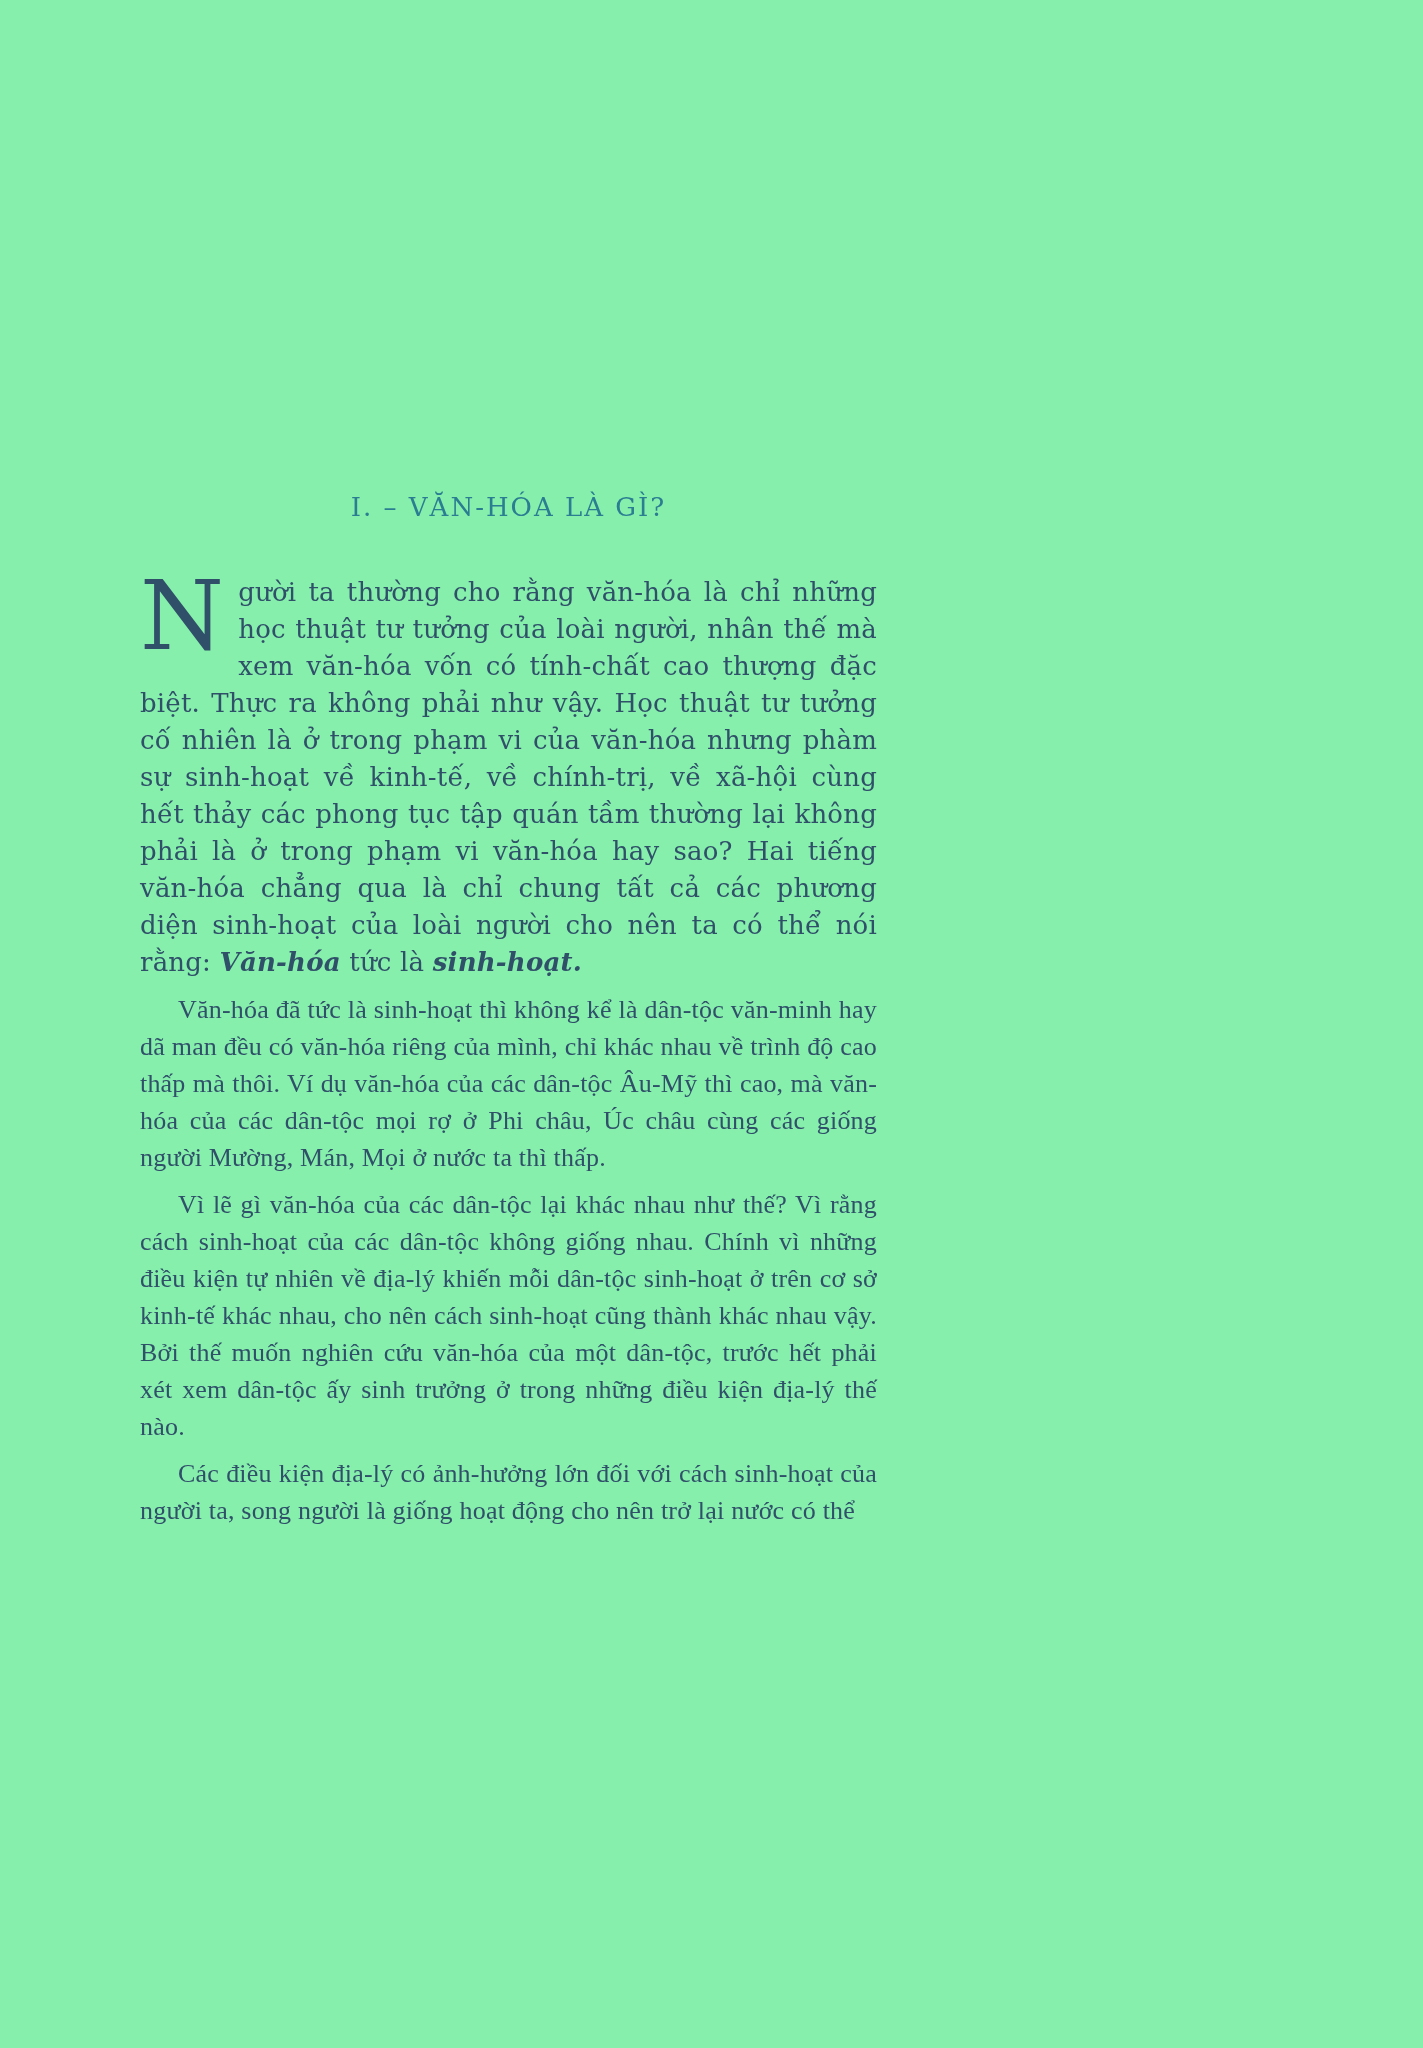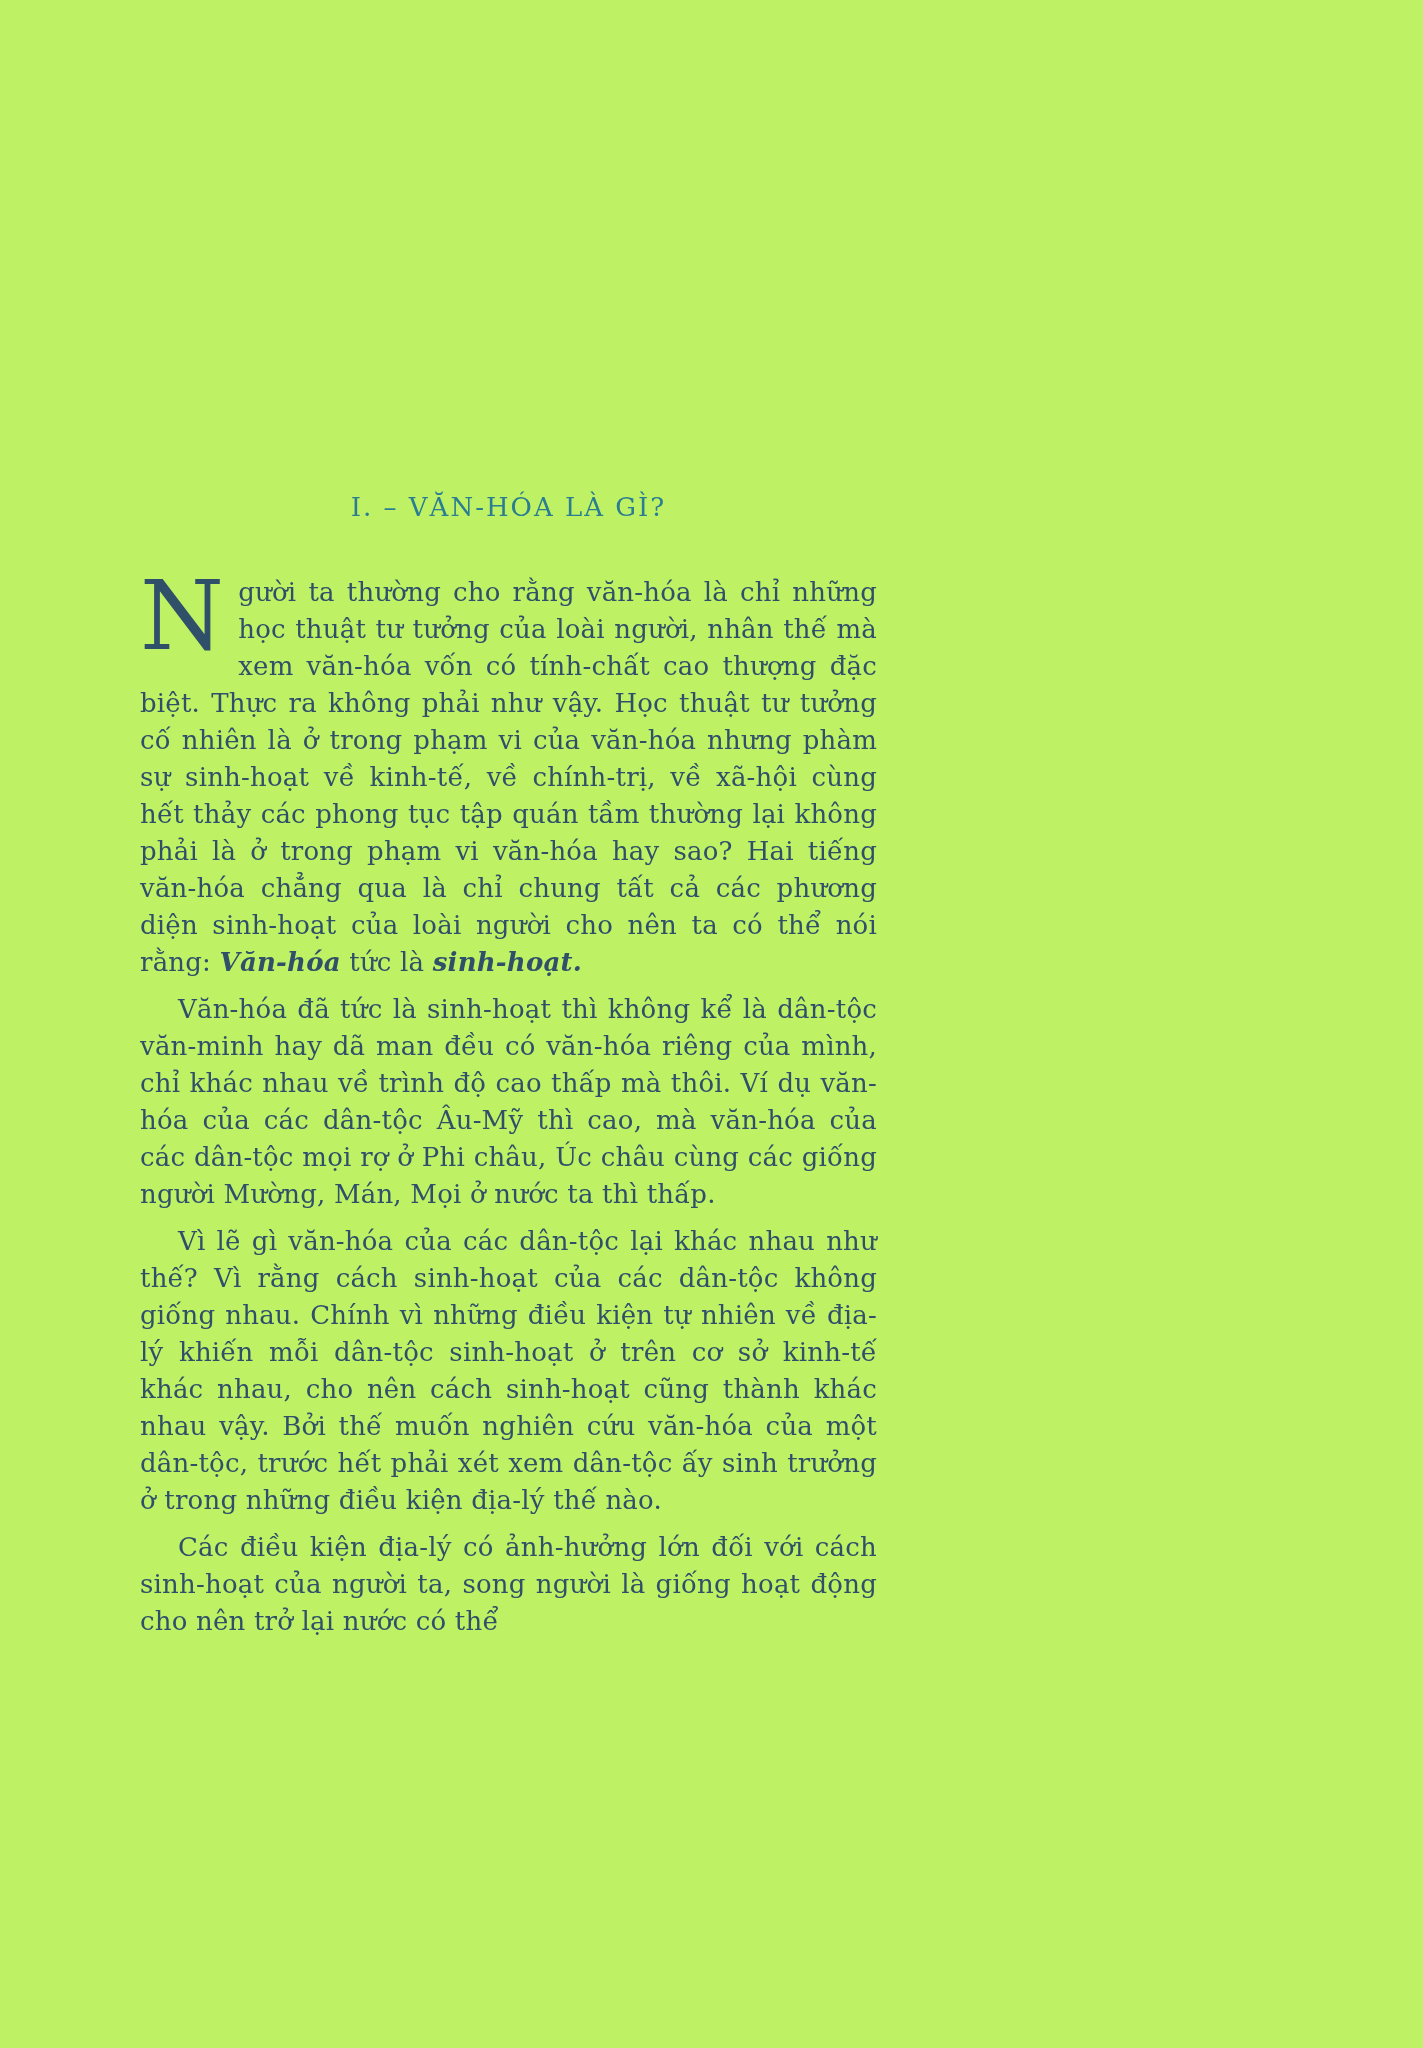--- a/index.html
+++ b/index.html
@@ -4,21 +4,21 @@
 <style>
   html, body {
     margin: 0;
     padding: 0;
     background: #ffffff;
   }
   .page {
     position: relative;
     width: 1423px;
     height: 2048px;
-    background: #bef264;
+    background: #86efac;
     overflow: hidden;
     font-family: "DejaVu Serif", "Liberation Serif", serif;
   }
   .text-block {
     position: absolute;
     left: 140px;
     top: 492px;
     width: 737px;
   }
   .chapter-heading {
@@ -34,20 +34,21 @@
     padding: 0;
     font-size: 26px;
     line-height: 37px;
     text-align: justify;
     color: #30506a;
     letter-spacing: 0.2px;
   }
   .body-copy p + p {
     margin-top: 10px;
     text-indent: 38px;
+    font-family: Liberation Serif, serif;
   }
   .drop-cap {
     float: left;
     font-size: 96px;
     line-height: 72px;
     padding: 6px 14px 0 0;
     color: #30506a;
   }
   .italic {
     font-style: italic;

